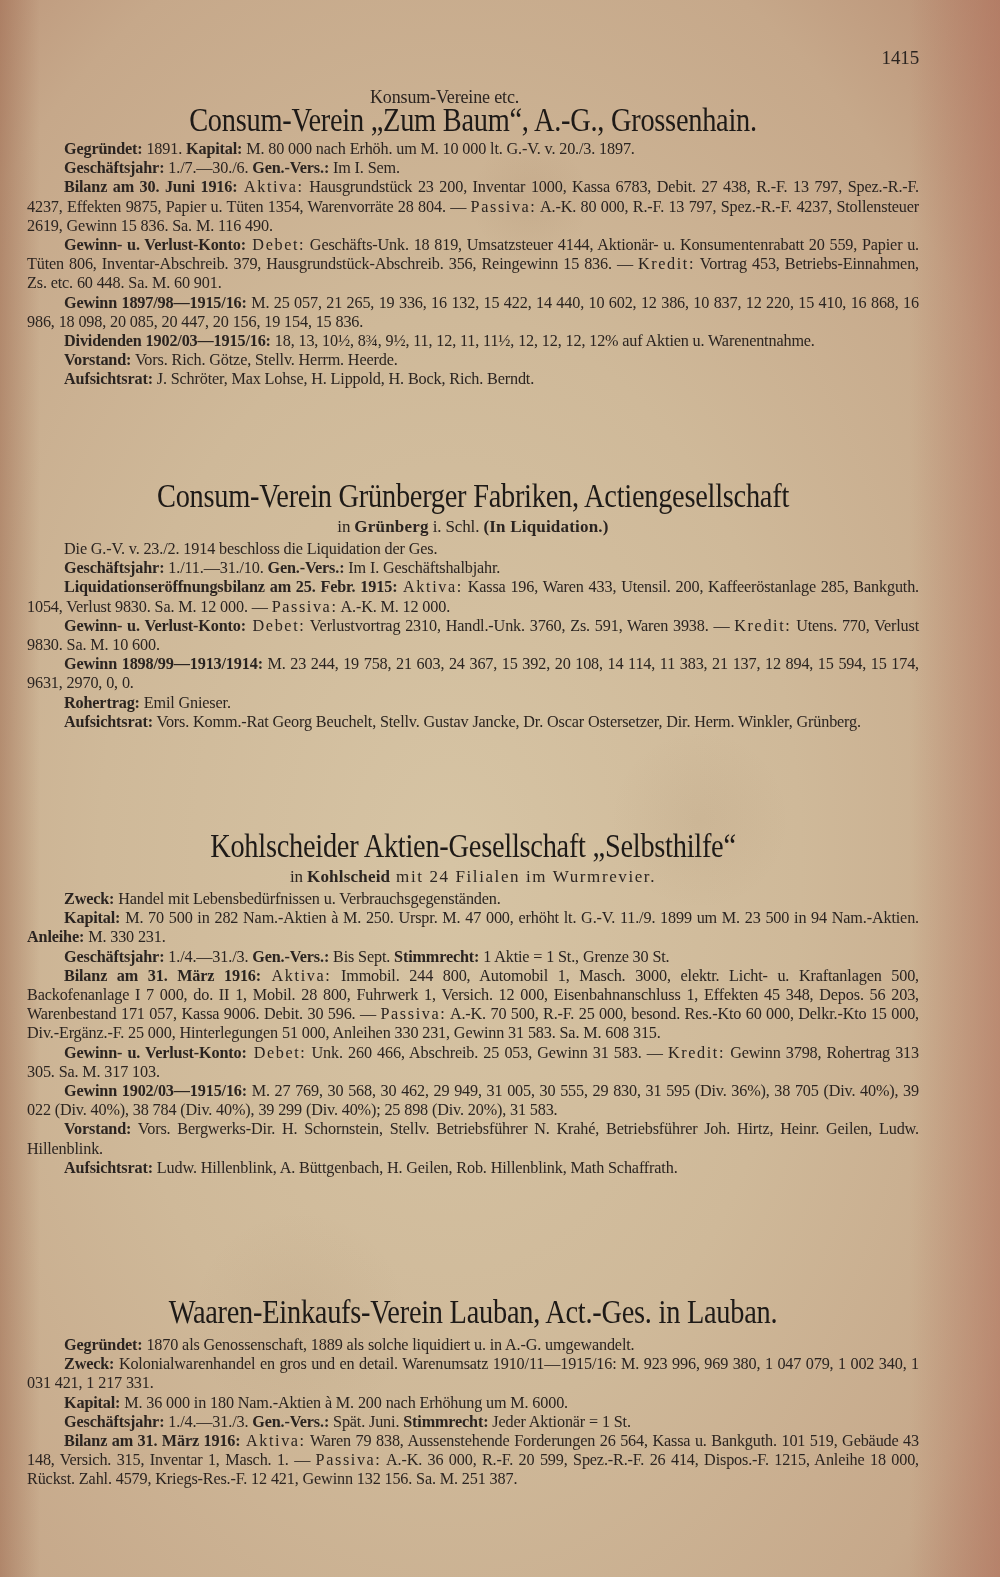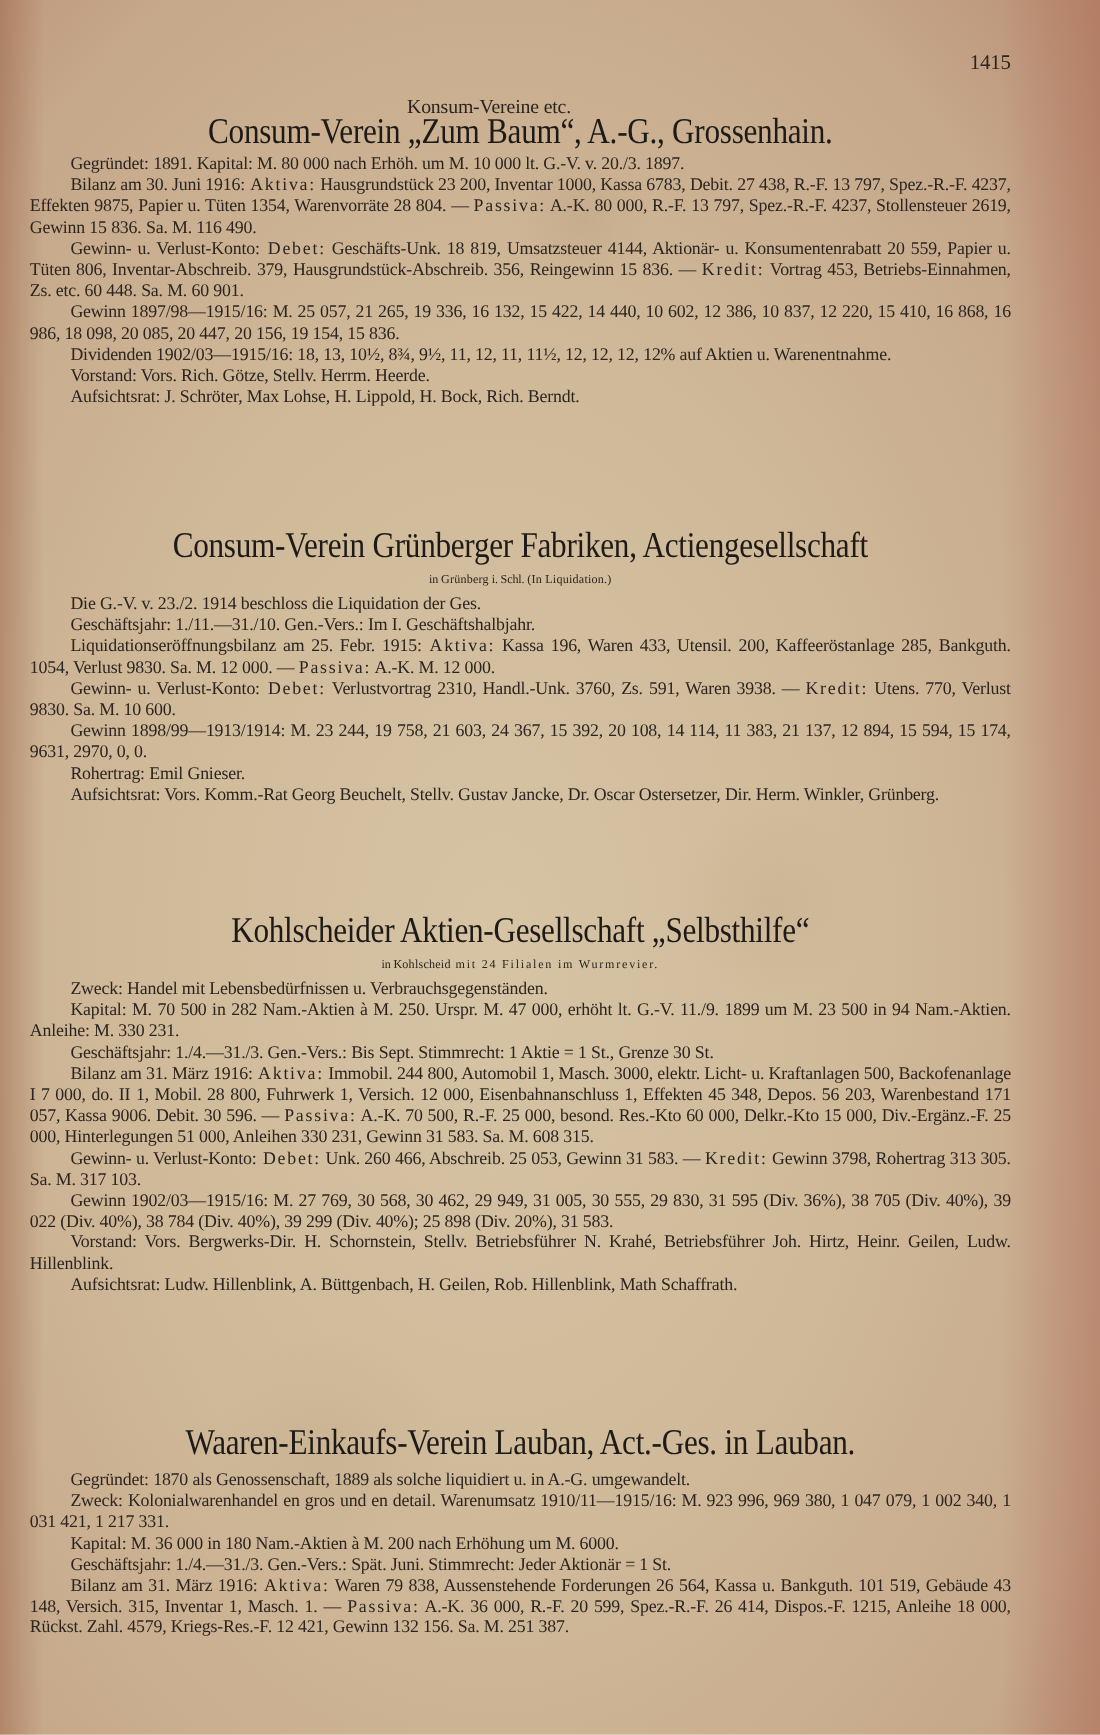--- a/index.html
+++ b/index.html
@@ -34,25 +34,25 @@
   }
   .entry { position: absolute; left: 0; width: 892px; }
   h1 {
     margin: 0; font-weight: normal; text-align: center;
     font-family: "Liberation Serif", "DejaVu Serif", serif;
     font-size: 33px; line-height: 40px; letter-spacing: -0.3px;
     transform: scaleX(0.86); transform-origin: center;
     color: #1e1a17;
   }
   .sub {
-    text-align: center; font-size: 11px; line-height: 22px; margin-bottom: 2px;
+    text-align: center; font-size: 17px; line-height: 22px; margin-bottom: 2px;
   }
   .sub b { letter-spacing: 0.2px; }
   p { margin: 0; text-align: justify; text-align-last: left; text-indent: 37px; }
-  b { font-weight: normal; }
+  b { font-weight: bold; }
   .sp { letter-spacing: 1.6px; }
   .stains {
     position: absolute; inset: 0; pointer-events: none;
     background:
       radial-gradient(circle at 530px 200px, rgba(120,80,50,0.08) 0, rgba(0,0,0,0) 60px),
       radial-gradient(circle at 700px 820px, rgba(120,80,50,0.06) 0, rgba(0,0,0,0) 90px),
       radial-gradient(circle at 300px 1320px, rgba(120,80,50,0.06) 0, rgba(0,0,0,0) 110px);
   }
 </style>
 </head>
@@ -65,20 +65,21 @@
 <div class="page">
   <div class="running-head">
     <span class="running-title">Konsum-Vereine etc.</span>
     <span class="page-number">1415</span>
   </div>
 
   <section class="entry" style="top:100px">
     <h1>Consum-Verein „Zum Baum“, A.-G., Grossenhain.</h1>
     <div class="body">
         <p><b>Gegründet:</b><span> 1891.  </span><b>Kapital:</b><span> M. 80 000 nach Erhöh. um M. 10 000 lt. G.-V. v. 20./3. 1897.</span></p>
+        <p><b>Geschäftsjahr:</b><span> 1./7.—30./6.   </span><b>Gen.-Vers.:</b><span> Im I. Sem.</span></p>
         <p><b>Bilanz am 30. Juni 1916:</b><span class="sp"> Aktiva:</span><span> Hausgrundstück 23 200, Inventar 1000, Kassa 6783, Debit. 27 438, R.-F. 13 797, Spez.-R.-F. 4237, Effekten 9875, Papier u. Tüten 1354, Warenvorräte 28 804. — </span><span class="sp">Passiva:</span><span> A.-K. 80 000, R.-F. 13 797, Spez.-R.-F. 4237, Stollensteuer 2619, Gewinn 15 836. Sa. M. 116 490.</span></p>
         <p><b>Gewinn- u. Verlust-Konto:</b><span class="sp"> Debet:</span><span> Geschäfts-Unk. 18 819, Umsatzsteuer 4144, Aktionär- u. Konsumentenrabatt 20 559, Papier u. Tüten 806, Inventar-Abschreib. 379, Hausgrundstück-Abschreib. 356, Reingewinn 15 836. — </span><span class="sp">Kredit:</span><span> Vortrag 453, Betriebs-Einnahmen, Zs. etc. 60 448. Sa. M. 60 901.</span></p>
         <p><b>Gewinn 1897/98—1915/16:</b><span> M. 25 057, 21 265, 19 336, 16 132, 15 422, 14 440, 10 602, 12 386, 10 837, 12 220, 15 410, 16 868, 16 986, 18 098, 20 085, 20 447, 20 156, 19 154, 15 836.</span></p>
         <p><b>Dividenden 1902/03—1915/16:</b><span> 18, 13, 10½, 8¾, 9½, 11, 12, 11, 11½, 12, 12, 12, 12% auf Aktien u. Warenentnahme.</span></p>
         <p><b>Vorstand:</b><span> Vors. Rich. Götze, Stellv. Herrm. Heerde.</span></p>
         <p><b>Aufsichtsrat:</b><span> J. Schröter, Max Lohse, H. Lippold, H. Bock, Rich. Berndt.</span></p>
       </div>
   </section>
 
   <section class="entry" style="top:476px">

